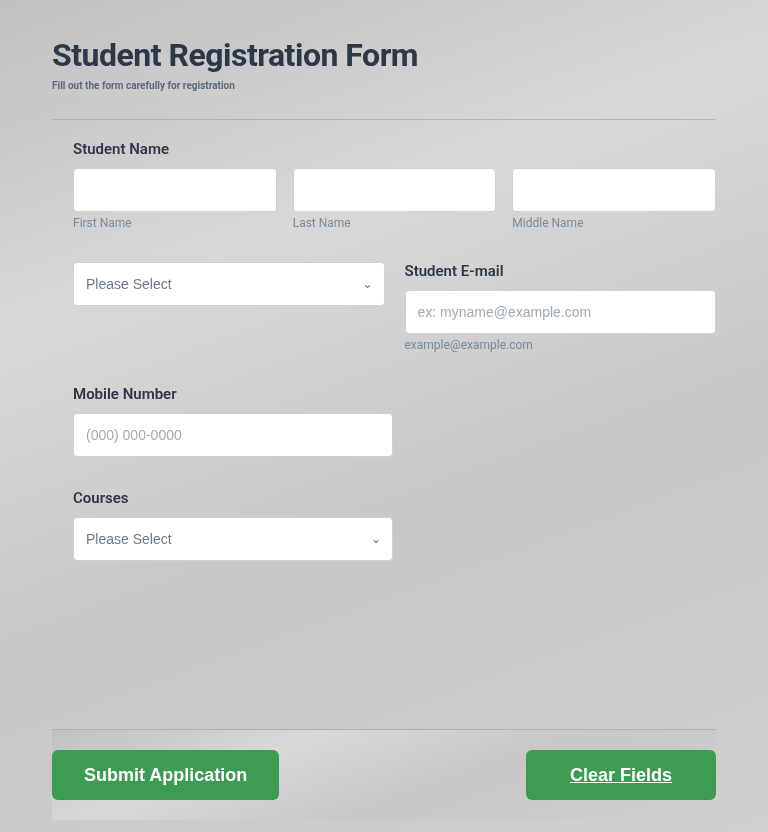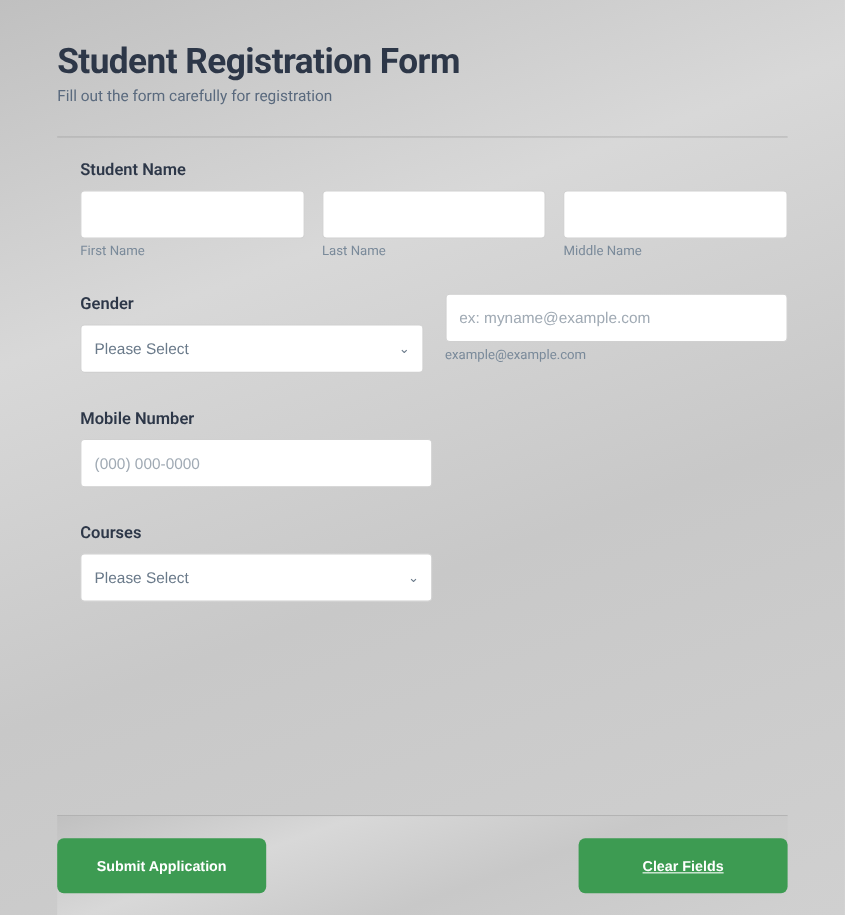--- a/index.html
+++ b/index.html
@@ -24,41 +24,41 @@
       display: flex;
       align-items: flex-start;
       justify-content: center;
       overflow: hidden;
     }
 
     .form-container {
       background: linear-gradient(160deg, #c0c0c0 0%, #d8d8d8 30%, #c8c8c8 60%, #d0d0d0 100%);
       width: 100%;
       height: 100%;
-      padding: 36px 52px 0 52px;
+      padding: 36px 52px 12px 52px;
       display: flex;
       flex-direction: column;
     }
 
     .form-header {
       margin-bottom: 8px;
     }
 
     .form-title {
       font-size: 32px;
       font-weight: 700;
       color: #2d3748;
       letter-spacing: -0.5px;
       margin-bottom: 6px;
     }
 
     .form-subtitle {
-      font-size: 14px;
+      font-size: 10px;
       color: #5a6a7e;
-      font-weight: 400;
+      font-weight: 700;
     }
 
     .divider {
       height: 1px;
       background: rgba(150, 150, 150, 0.5);
       margin: 20px 0;
     }
 
     .form-body {
       flex: 1;
@@ -180,21 +180,21 @@
       justify-content: space-between;
       align-items: center;
       padding: 20px 0;
       background: linear-gradient(160deg, #c0c0c0 0%, #d8d8d8 30%, #c8c8c8 60%, #d0d0d0 100%);
     }
 
     .btn {
       height: 50px;
       border: none;
       border-radius: 6px;
-      font-size: 13px;
+      font-size: 18px;
       font-weight: 600;
       cursor: pointer;
       padding: 0 32px;
       min-width: 190px;
     }
 
     .btn-submit {
       background-color: #3d9b52;
       color: #ffffff;
     }
@@ -239,32 +239,32 @@
         </div>
         <div class="name-field">
           <input type="text" class="text-input" style="">
           <span class="sub-label">Middle Name</span>
         </div>
       </div>
     </div>
 
     <div class="two-col-row field-group">
       <div class="col">
-        <label class="field-label">Gender</label>
         <div class="select-wrapper">
           <select>
             <option>Please Select</option>
             <option>Male</option>
             <option>Female</option>
             <option>Other</option>
           </select>
           <span class="chevron-icon">⌄</span>
         </div>
       </div>
       <div class="col">
+        <label class="field-label">Student E-mail</label>
         <input type="email" class="text-input" placeholder="ex: myname@example.com" style="">
         <span class="hint-text">example@example.com</span>
       </div>
     </div>
 
     <div class="field-group">
       <label class="field-label">Mobile Number</label>
       <div class="mobile-field">
         <input type="tel" class="text-input" placeholder="(000) 000-0000" style="">
       </div>

